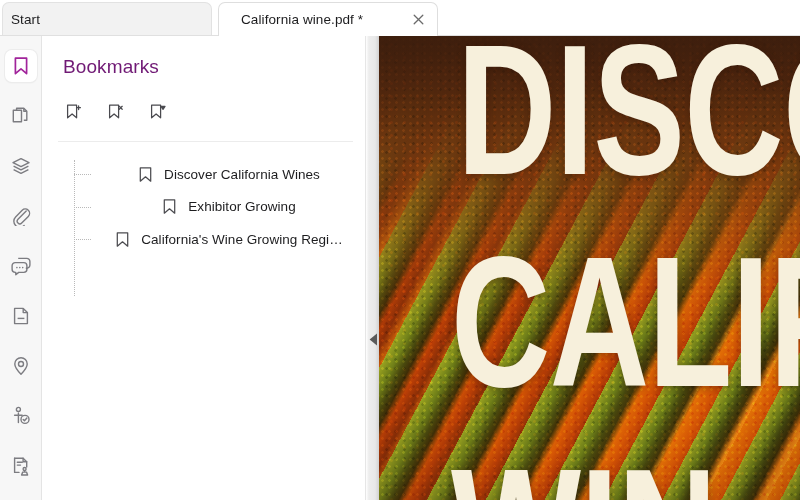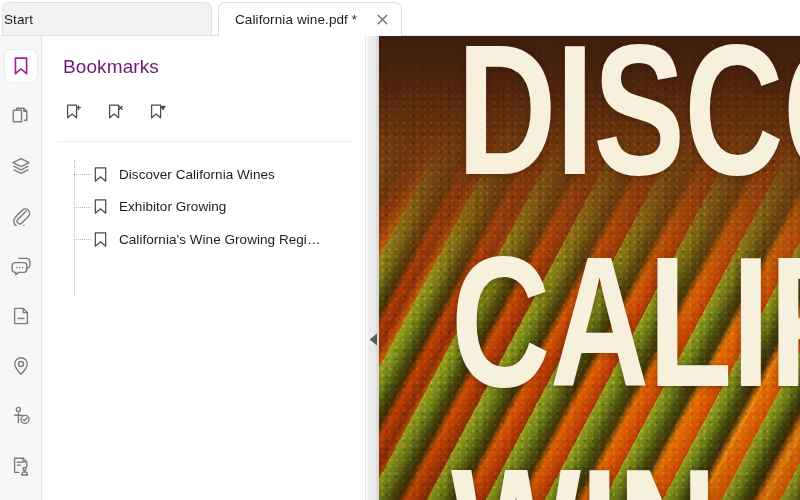--- a/index.html
+++ b/index.html
@@ -40,30 +40,30 @@
     font-size: 13.5px;
     color: #1c1c1e;
     letter-spacing: .1px;
   }
   .tab-start {
     left: 2px;
     width: 210px;
     background: #f2f2f2;
     border: 1px solid #e2e2e2;
     border-bottom: none;
-    padding-left: 1px;
+    padding-left: 8px;
     text-align: center;
   }
   .tab-active {
     left: 218px;
-    width: 184px;
+    width: 220px;
     background: #ffffff;
     border: 1px solid #dedede;
     border-bottom: none;
-    padding-left: 16px;
+    padding-left: 22px;
     z-index: 3;
   }
   .tab-active .tab-label { flex: 1 1 auto; white-space: nowrap; }
   .tab-close {
     width: 20px; height: 20px;
     margin-right: 9px;
     display: flex; align-items: center; justify-content: center;
     color: #6b6b6b;
     font-size: 15px;
     line-height: 1;
@@ -153,20 +153,21 @@
     width: 0;
     height: 136px;
     border-left: 1px dotted #b9b9b9;
   }
   .bm-row {
     position: relative;
     height: 32.5px;
     display: flex;
     align-items: center;
     padding-left: 32px;
+    justify-content: center;
   }
   .bm-branch {
     position: absolute;
     left: 32px;
     top: 16px;
     width: 17px;
     height: 0;
     border-top: 1px dotted #b9b9b9;
   }
   .bm-icon {

